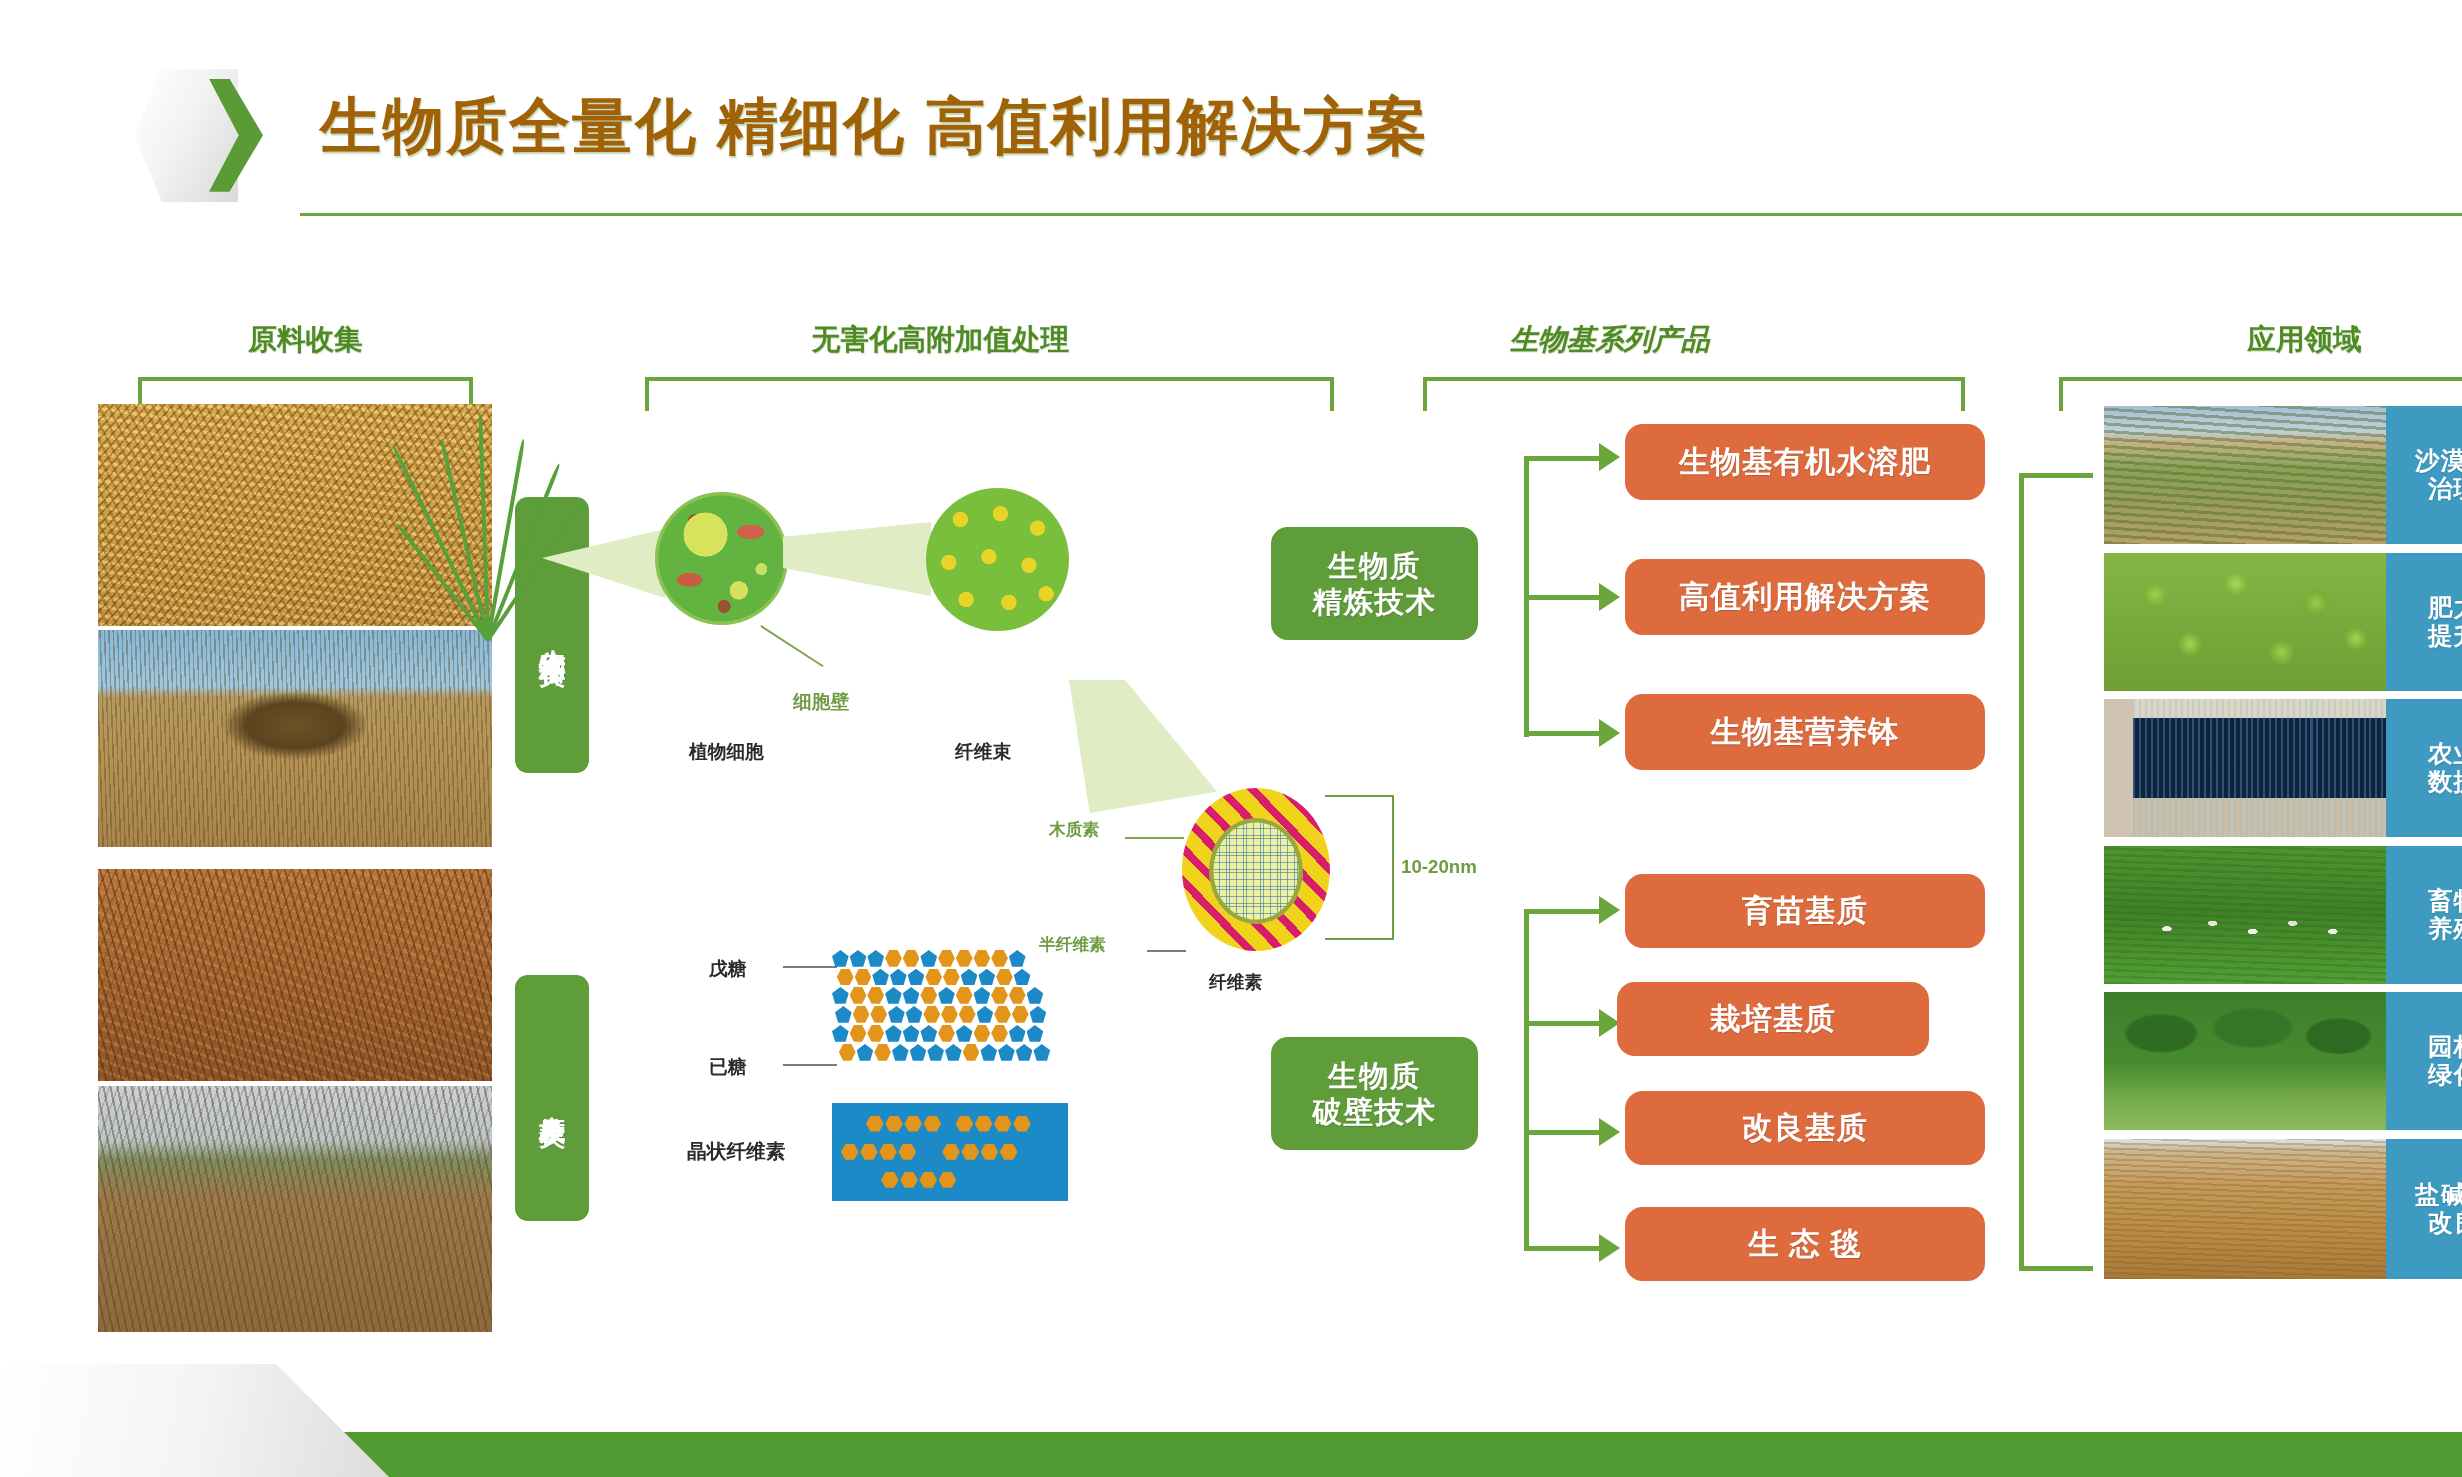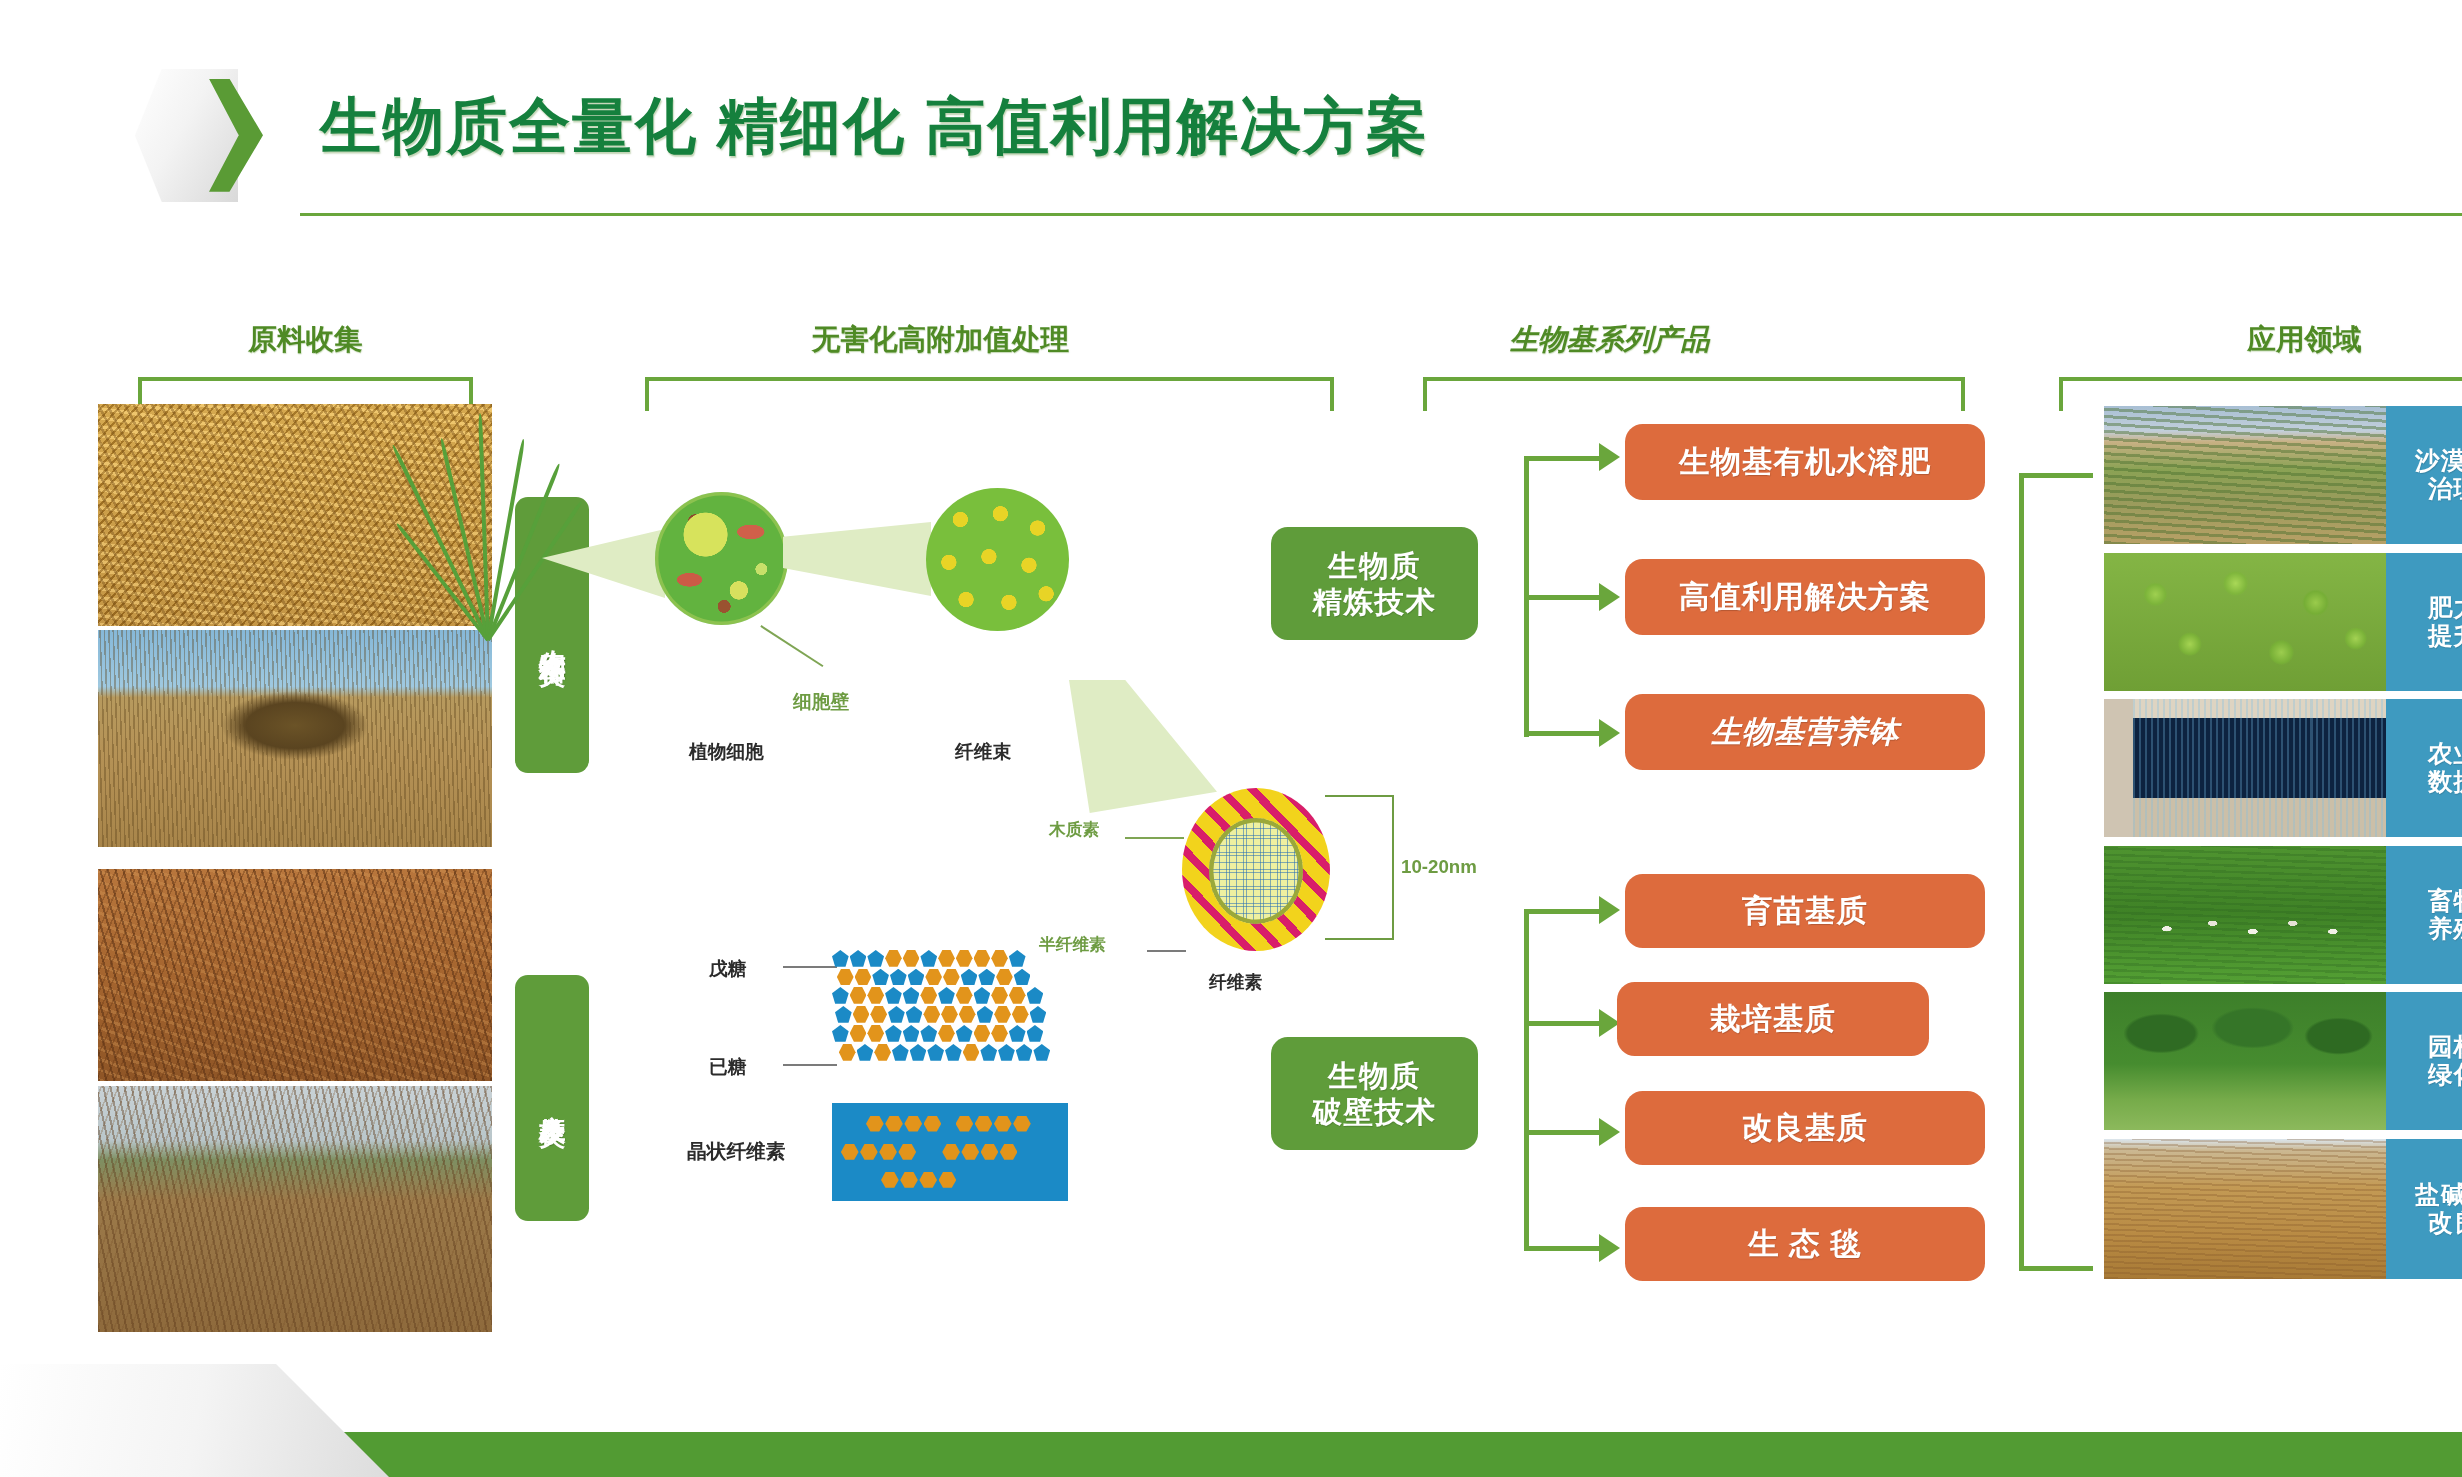--- a/index.html
+++ b/index.html
@@ -17,21 +17,21 @@
     clip-path:polygon(26% 0%,100% 0%,100% 100%,26% 100%,0% 50%);
     filter:drop-shadow(3px 3.9px 4.9px rgba(0,0,0,.22));
   }
   .hex-green{
     position:absolute;left:74px;top:9.8px;width:54px;height:113px;
     background:#5a9b35;
     clip-path:polygon(0% 0%,38% 0%,100% 50%,38% 100%,0% 100%,55% 50%);
   }
   #page-title{
     position:absolute;left:320px;top:86px;
-    font-size:61px;font-weight:bold;color:#15803d;letter-spacing:2px;
+    font-size:61px;font-weight:bold;color:#a16207;letter-spacing:2px;
     white-space:nowrap;
     text-shadow:1px 1.5px 1.5px rgba(120,160,90,.45);
   }
   #title-rule{
     position:absolute;left:300px;top:213px;width:2167px;height:3.4px;background:#6aa63c;
   }
 
   
   .sec-label{
     position:absolute;font-size:28.6px;color:#4f8a25;font-weight:bold;
@@ -382,21 +382,21 @@
 <div class="trunk" style="left:1524px;top:456px;height:281px;"></div>
 <div class="branch" style="left:1524px;top:456px;width:76px;"></div>
 <div class="arrowhead" style="left:1599px;top:443px;"></div>
 <div class="branch" style="left:1524px;top:595px;width:76px;"></div>
 <div class="arrowhead" style="left:1599px;top:583px;"></div>
 <div class="branch" style="left:1524px;top:731px;width:76px;"></div>
 <div class="arrowhead" style="left:1599px;top:719px;"></div>
 
 <div class="prod-box" style="left:1625px;top:424px;width:360px;height:76px;">生物基有机水溶肥</div>
 <div class="prod-box" style="left:1625px;top:559px;width:360px;height:76px;">高值利用解决方案</div>
-<div class="prod-box" style="left:1625px;top:694px;width:360px;height:76px;font-style:italic;">生物基营养钵</div>
+<div class="prod-box" style="left:1625px;top:694px;width:360px;height:76px;">生物基营养钵</div>
 
 <div class="tech-box" style="left:1271px;top:1037px;width:207px;height:113px;">
   <span>生物质</span>
   <span>破壁技术</span>
 </div>
 <div class="trunk" style="left:1524px;top:909px;height:342px;"></div>
 <div class="branch" style="left:1524px;top:909px;width:76px;"></div>
 <div class="arrowhead" style="left:1599px;top:896px;"></div>
 <div class="branch" style="left:1524px;top:1021px;width:76px;"></div>
 <div class="arrowhead" style="left:1599px;top:1009px;"></div>

